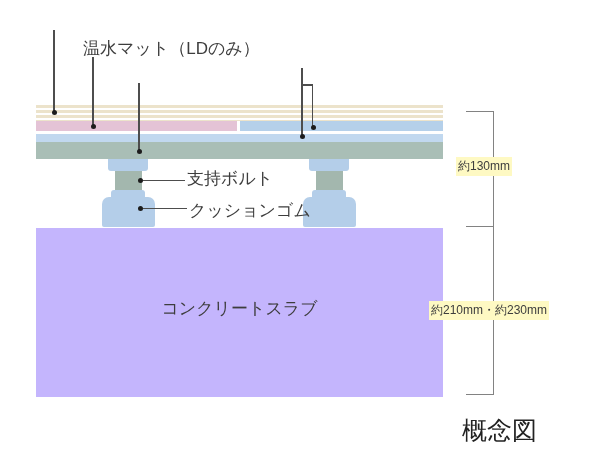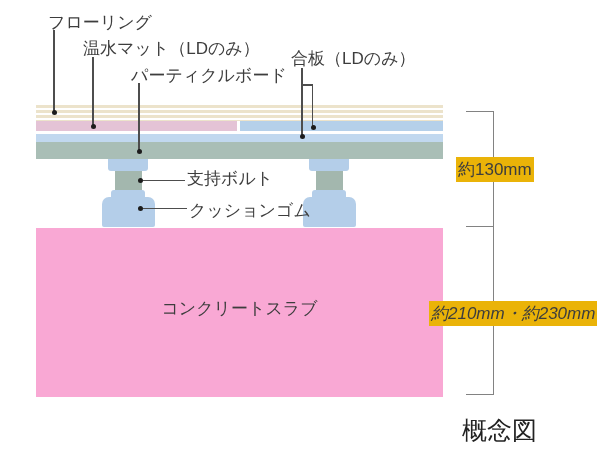--- a/index.html
+++ b/index.html
@@ -26,21 +26,21 @@
   
   .cap{top:159px;width:40px;height:12px;background:#b4cee9;border-radius:0 0 3px 3px;}
   .bolt{top:171px;width:27px;height:19px;background:#a3b7ae;}
   .neck{top:190px;width:34px;height:10px;background:#b4cee9;border-radius:3px 3px 0 0;}
   .body{top:197px;width:53px;height:30px;background:#b4cee9;border-radius:7px 7px 2px 2px;}
   .cap.l{left:108px;}  .bolt.l{left:115px;} .neck.l{left:111px;} .body.l{left:102px;}
   .cap.r{left:309px;}  .bolt.r{left:316px;} .neck.r{left:312px;} .body.r{left:303px;}
 
   
   .slab{
-    left:36px;top:228px;width:407px;height:169px;background:#f9a8d4;
+    left:36px;top:228px;width:407px;height:169px;background:#c4b5fd;
   }
   .slab-label{
     position:absolute;left:0;top:69px;width:100%;
     text-align:center;font-size:17px;color:#3d3d3d;
   }
 
   
   .callout{font-size:17px;white-space:nowrap;color:#3d3d3d;}
   .lbl-flooring{left:48px;top:11px;}
   .lbl-mat{left:83px;top:37px;text-align:center;}
@@ -71,25 +71,25 @@
   .dt-bolt{left:137.5px;top:177.5px;}
   .ld-cushion{left:143px;top:207.5px;width:44px;}
   .dt-cushion{left:137.5px;top:205.5px;}
 
   
   .dim{background:#828282;}
   .dim-v{left:493px;top:111px;width:1px;height:284px;}
   .dim-tick{width:28px;height:1px;left:466px;}
   .tick-top{top:111px;} .tick-mid{top:226px;} .tick-bot{top:394px;}
   .dim-label{
-    font-size:17px;color:#3d3d3d;background:#eab308;
+    font-size:12px;color:#3d3d3d;background:#fef9c3;
     padding:1px 2px;white-space:nowrap;z-index:2;
   }
   .dim-130{left:456px;top:157px;}
-  .dim-210{left:429px;top:301px;font-style:italic;}
+  .dim-210{left:429px;top:301px;}
 
   
   .caption{
     left:462px;top:414px;
     font-family:Liberation Mono, monospace;
     font-size:25px;color:#222222;white-space:nowrap;
   }
 </style>
 </head>
 <body>
@@ -109,24 +109,21 @@
 
   <div class="abs cap r"></div>
   <div class="abs bolt r"></div>
   <div class="abs neck r"></div>
   <div class="abs body r"></div>
 
   <div class="abs slab">
     <div class="slab-label">コンクリートスラブ</div>
   </div>
 
-  <div class="abs callout lbl-flooring">フローリング</div>
   <div class="abs callout lbl-mat">温水マット（LDのみ）</div>
-  <div class="abs callout lbl-particle">パーティクルボード</div>
-  <div class="abs callout lbl-plywood">合板（LDのみ）</div>
   <div class="abs callout lbl-bolt">支持ボルト</div>
   <div class="abs callout lbl-cushion">クッションゴム</div>
 
   <div class="abs lead v ld-flooring"></div>
   <div class="abs dot dt-flooring"></div>
 
   <div class="abs lead v ld-mat"></div>
   <div class="abs dot dt-mat"></div>
 
   <div class="abs lead v ld-particle"></div>

